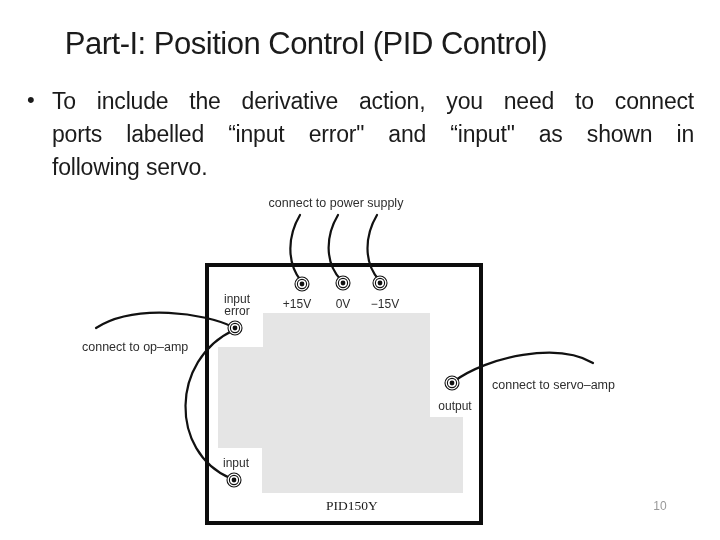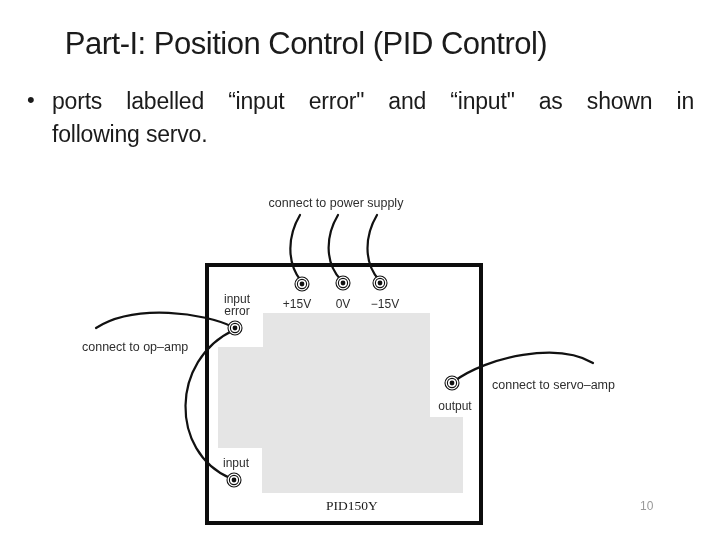--- a/index.html
+++ b/index.html
@@ -75,34 +75,35 @@
   }
   .device-label{
     font-family:"Liberation Serif", serif;
     font-size:13.5px;
     fill:#1a1a1a;
   }
   .page-number{
     position:absolute;
     left:640px;top:499px;
     width:40px;
-    text-align:left;
+    text-align:center;
     font-size:12px;
     color:var(--pagenum);
   }
 </style>
 </head>
 <body>
 
 <div class="slide">
 
   <div class="title">Part-I: Position Control (PID Control)</div>
 
   <div class="bullet">•</div>
   <div class="body-lines">
+    <div class="line justify">To include the derivative action, you need to connect</div>
     <div class="line justify">ports labelled “input error" and “input" as shown in</div>
     <div class="line">following servo.</div>
   </div>
 
   <svg class="figure-svg" viewBox="0 0 720 540">
 
     <rect class="box-outline" x="207" y="265" width="274" height="258"></rect>
 
     <polygon class="pcb" points="263,313 430,313 430,417 463,417 463,493 262,493 262,448 218,448 218,347 263,347"></polygon>
 

